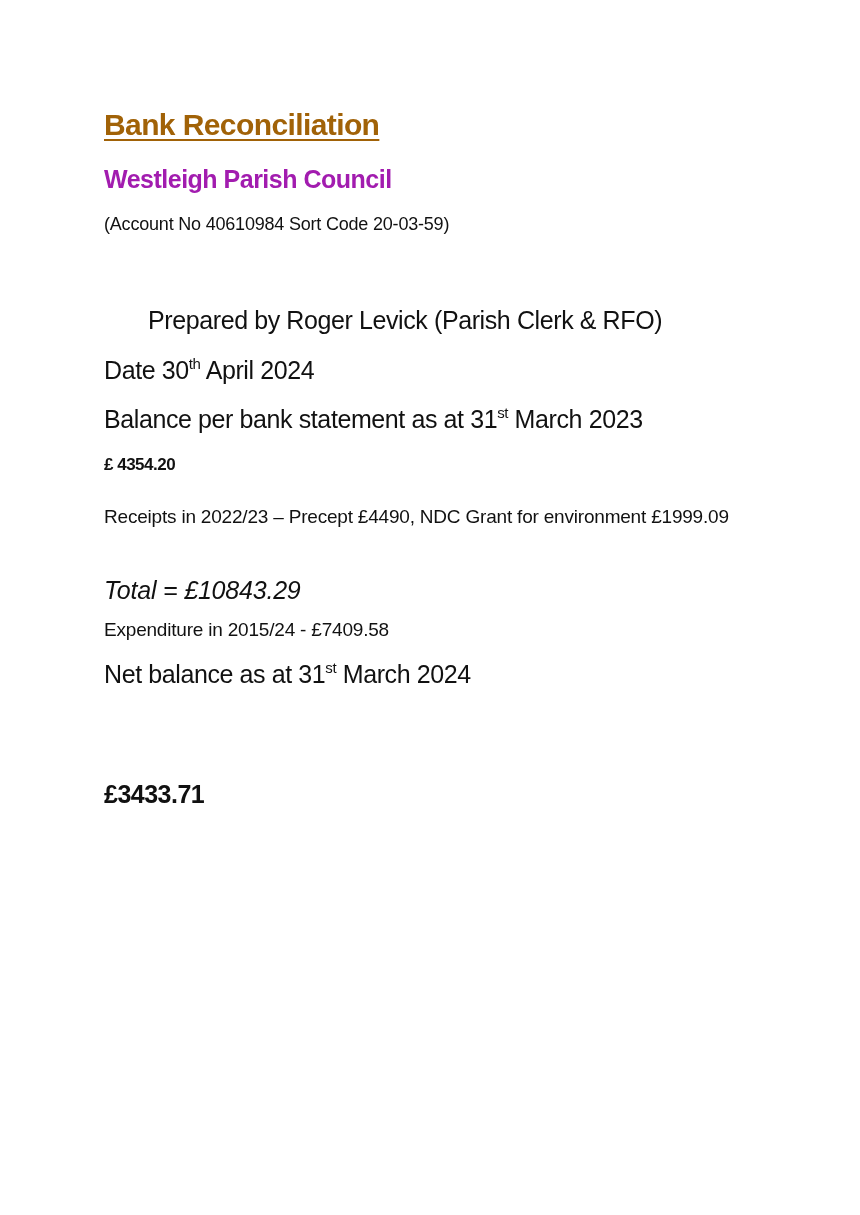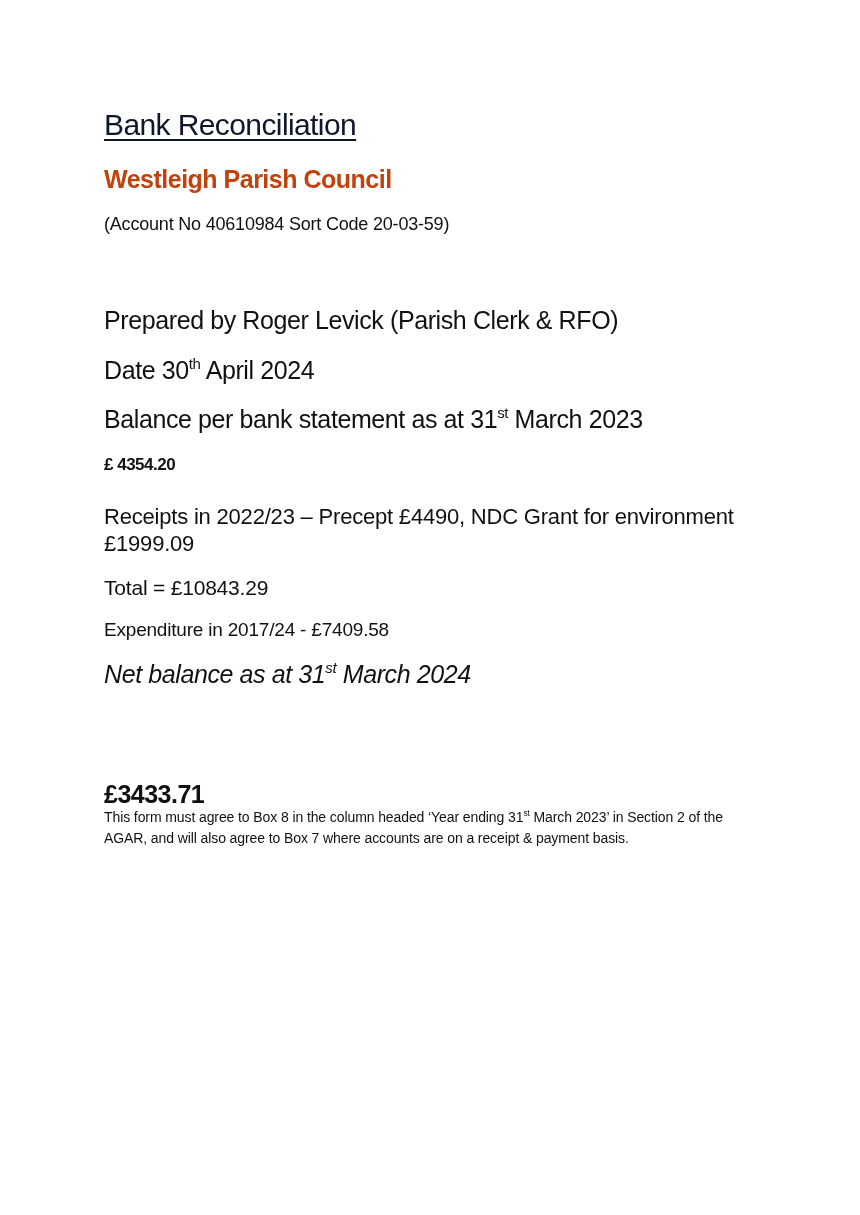--- a/index.html
+++ b/index.html
@@ -23,68 +23,69 @@
     }
     .line {
       position: absolute;
       left: 104px;
       white-space: nowrap;
       letter-spacing: -0.2px;
     }
     .title {
       top: 108px;
       font-size: 30px;
-      font-weight: normal;
-      color: #0f172a;
+      font-weight: bold;
+      color: #a16207;
       text-decoration: underline;
       text-decoration-thickness: 2px;
       text-underline-offset: 4px;
       letter-spacing: -0.6px;
     }
     .org {
       top: 165px;
       font-size: 25px;
       font-weight: bold;
-      color: #c2410c;
+      color: #a21caf;
       letter-spacing: -0.5px;
     }
     .account {
       top: 214px;
       font-size: 18px;
     }
     .big {
       font-size: 25px;
       letter-spacing: -0.4px;
     }
     .fy { top: 256px; }
-    .prep { top: 306px; }
+    .prep { top: 306px; margin-left: 44px; }
     .date { top: 356px; }
     .bal { top: 405px; }
     .amount1 {
       top: 455px;
       font-size: 17px;
       font-weight: bold;
       letter-spacing: -0.5px;
     }
     .receipts {
       top: 503px;
-      font-size: 22px;
+      font-size: 19px;
       white-space: normal;
       width: 640px;
       line-height: 27px;
     }
     .total {
       top: 576px;
-      font-size: 21px;
+      font-size: 25px;
+      font-style: italic;
     }
     .expend {
       top: 619px;
       font-size: 19px;
     }
-    .net { top: 660px; font-style: italic; }
+    .net { top: 660px; }
     .amount2 {
       top: 736px;
       font-size: 25px;
       font-weight: bold;
       letter-spacing: -0.5px;
       margin-top: 44px;
     }
     .note {
       top: 807px;
       font-size: 14px;
@@ -118,21 +119,20 @@
   <div class="line big date"><span>Date 30</span><sup>th</sup><span> April 2024</span></div>
 
   <div class="line big bal"><span>Balance per bank statement as at 31</span><sup>st</sup><span> March 2023</span></div>
 
   <div class="line amount1">£ 4354.20</div>
 
   <div class="line receipts">Receipts in 2022/23 – Precept £4490, NDC Grant for environment £1999.09</div>
 
   <div class="line total">Total = £10843.29</div>
 
-  <div class="line expend">Expenditure in 2017/24 - £7409.58</div>
+  <div class="line expend">Expenditure in 2015/24 - £7409.58</div>
 
   <div class="line big net"><span>Net balance as at 31</span><sup>st</sup><span> March 2024</span></div>
 
   <div class="line amount2">£3433.71</div>
 
-  <div class="line note"><span>This form must agree to Box 8 in the column headed ‘Year ending 31</span><sup>st</sup><span> March 2023’ in Section 2 of the AGAR, and will also agree to Box 7 where accounts are on a receipt &amp; payment basis.</span></div>
 
 </div>
 
 </body></html>

